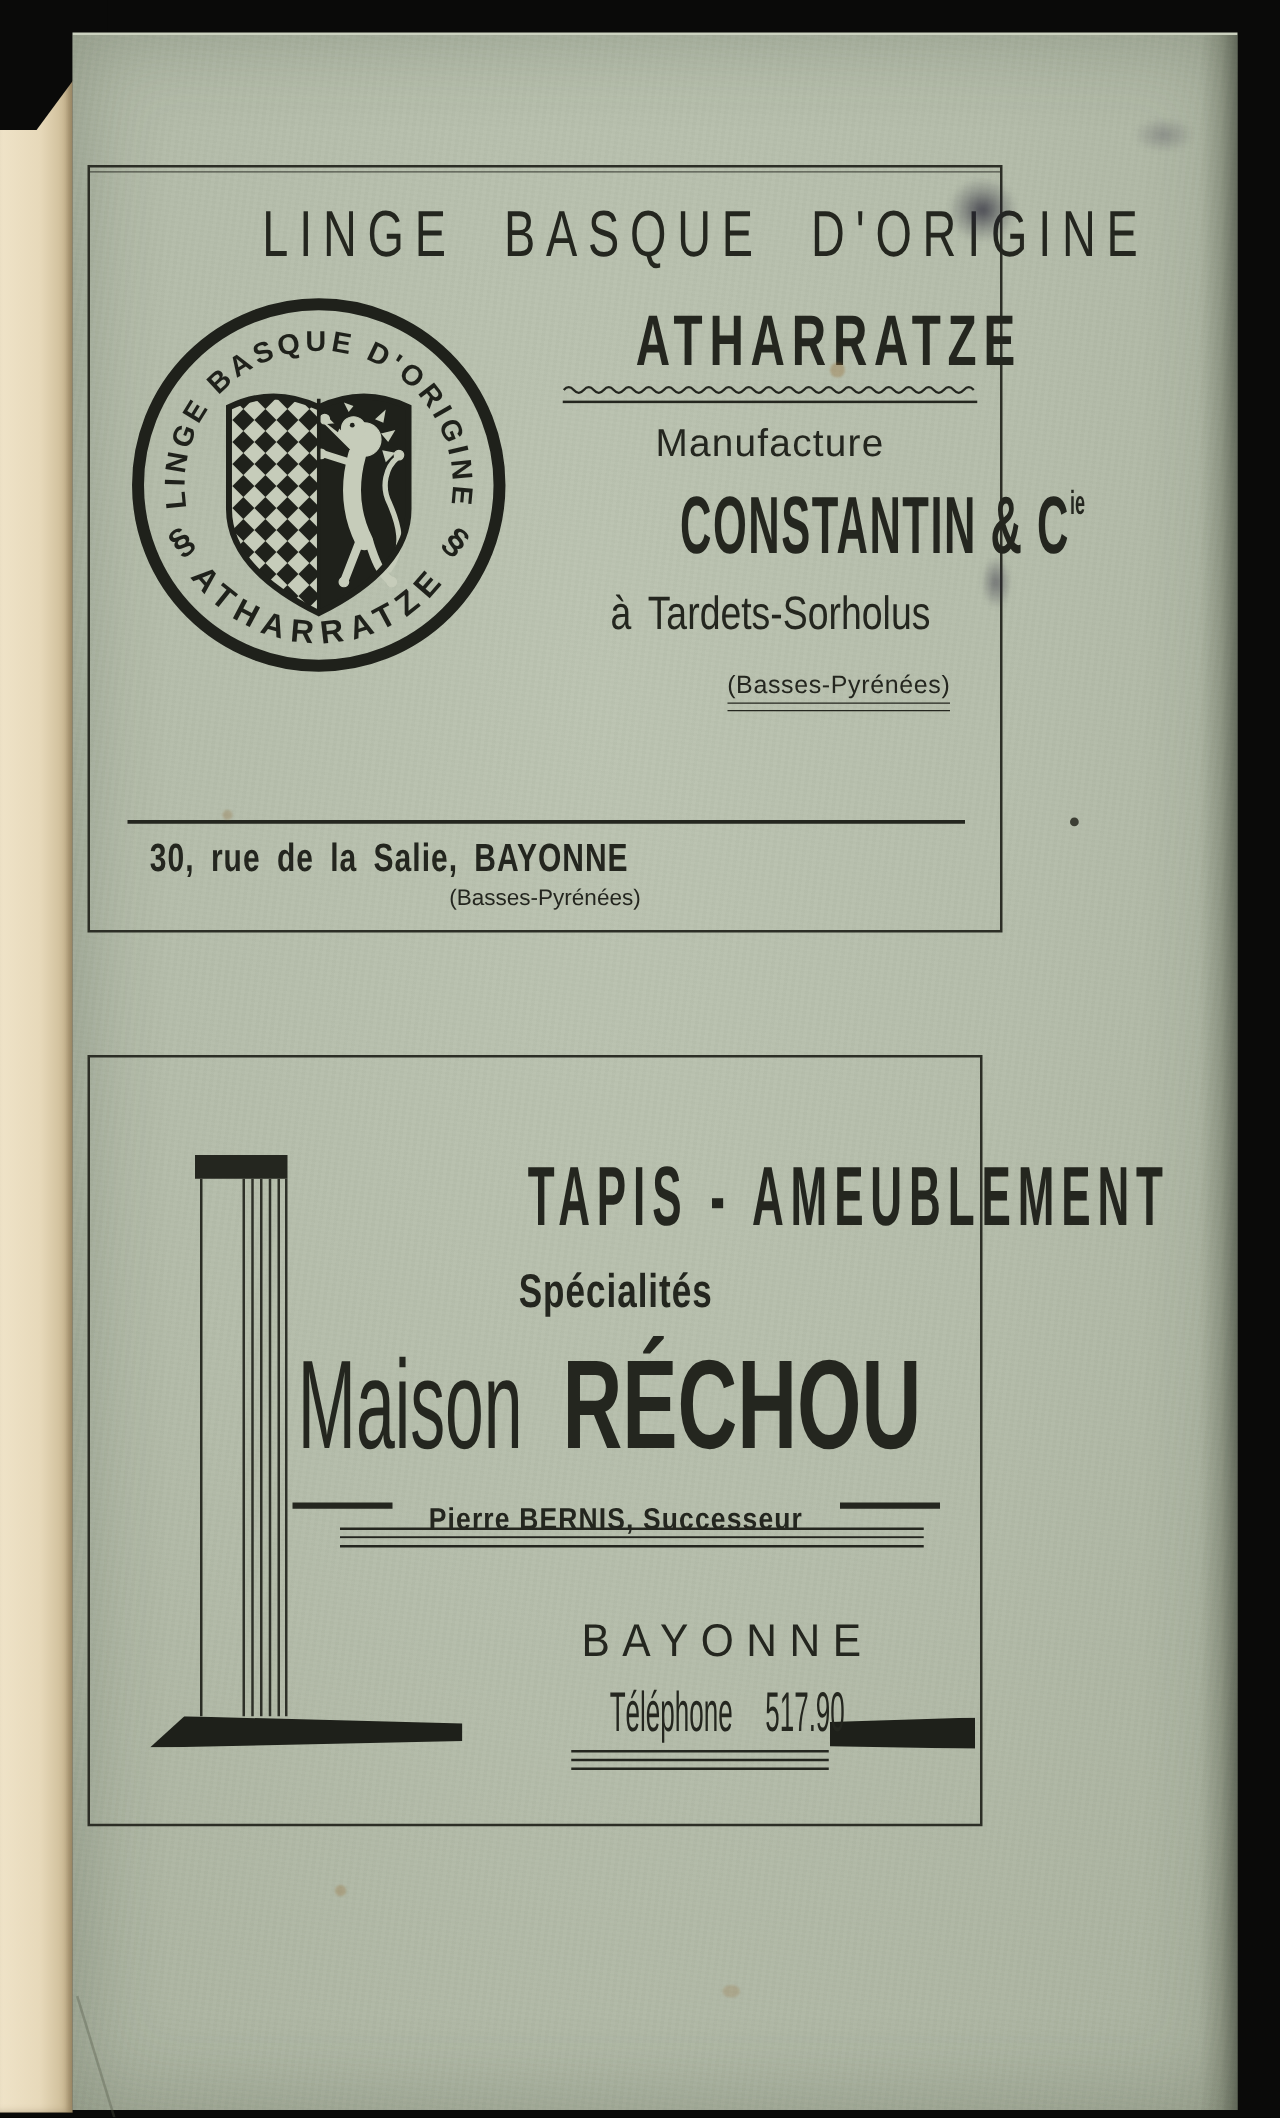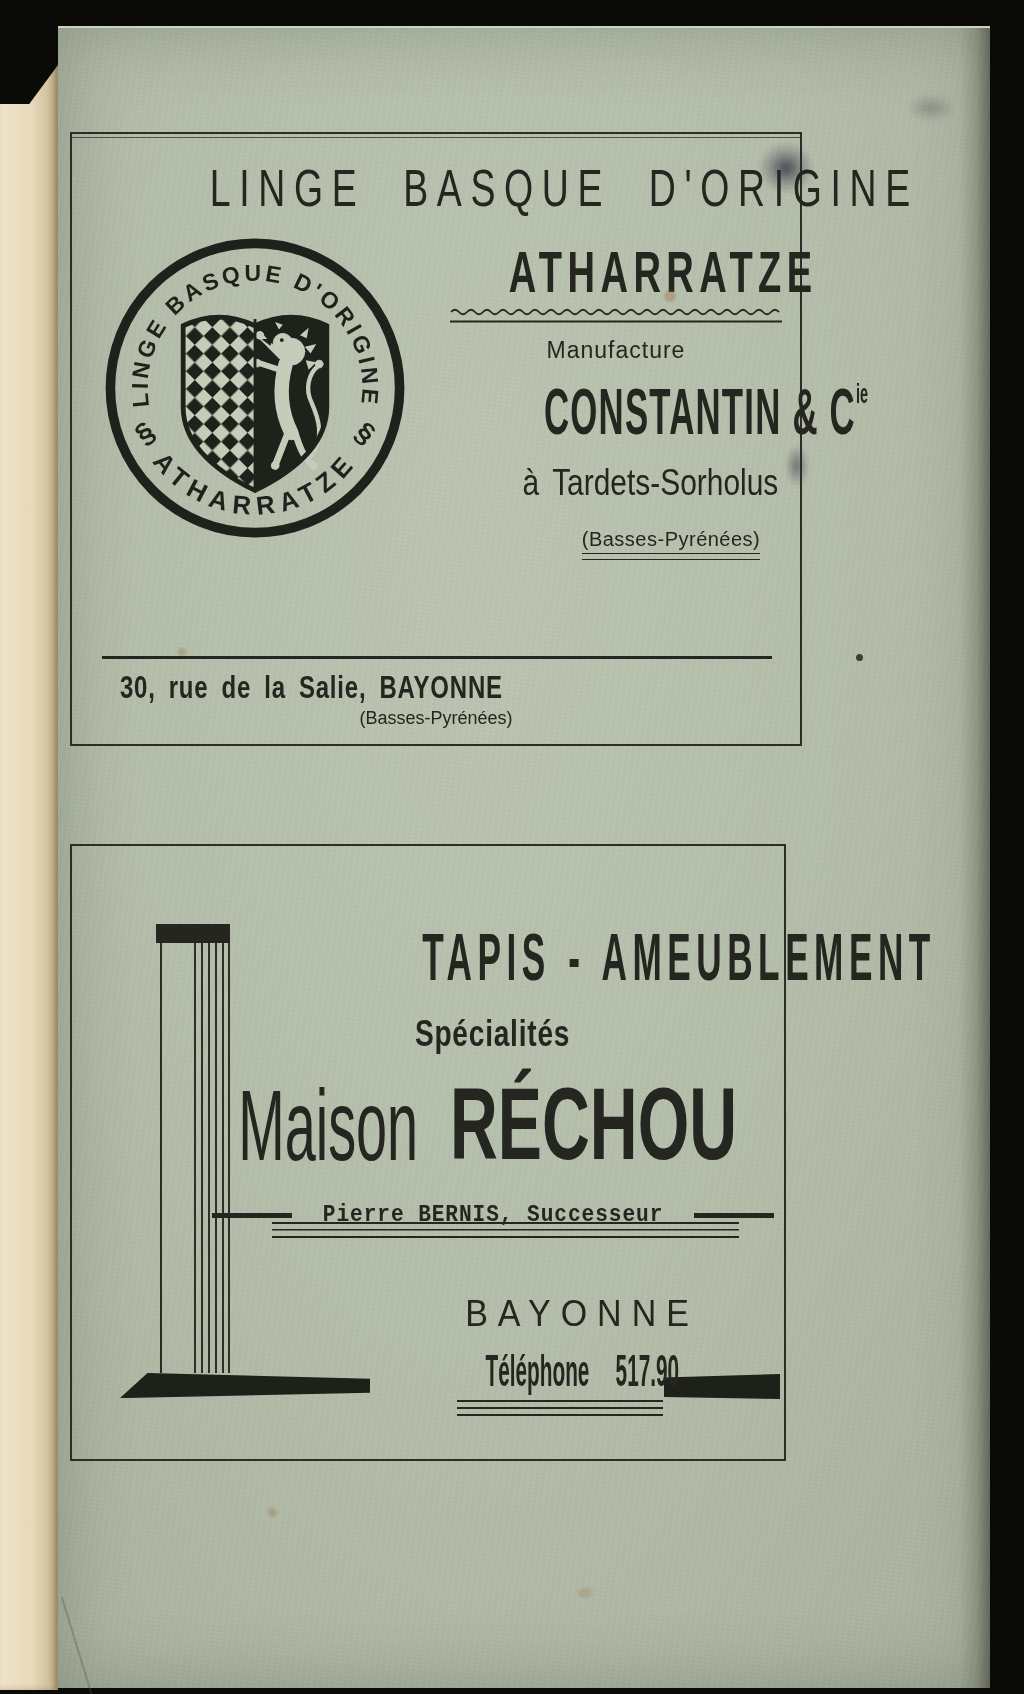--- a/index.html
+++ b/index.html
@@ -27,24 +27,24 @@
   .frame2{left:12px;top:816px;width:712px;height:613px;}
   .sq{display:inline-block;transform:scale(var(--sx,1),var(--sy,1));transform-origin:var(--to,center);white-space:nowrap;}
 
   
   .ad1-header{position:absolute;left:0;right:0;top:24px;text-align:center;
     font-size:52px;font-weight:400;letter-spacing:12px;word-spacing:26px;}
   .seal{position:absolute;left:25px;top:96px;width:316px;height:316px;}
   .col-r{position:absolute;left:364px;top:106px;width:360px;text-align:center;}
   .brand{font-size:56px;font-weight:700;letter-spacing:8px;}
   .wavy{display:block;margin:2px auto 0;width:332px;height:18px;}
-  .manufacture{margin-top:12px;font-size:23px;letter-spacing:1px;}
+  .manufacture{margin-top:12px;font-size:31px;letter-spacing:1px;}
   .company{margin-top:14px;font-size:58px;font-weight:700;letter-spacing:2px;}
   .company sup{font-size:24px;vertical-align:28px;letter-spacing:0;}
-  .place{margin-top:18px;font-size:34px;word-spacing:6px;text-align:right;}
+  .place{margin-top:18px;font-size:34px;word-spacing:6px;}
   .dept-wrap{margin-top:26px;margin-left:110px;display:inline-block;padding:0 5px;}
   .dept-txt{font-size:20px;letter-spacing:.5px;}
   .dbl-rule{height:5px;margin-top:2px;border-top:1.5px solid #24261f;border-bottom:1.5px solid #24261f;}
   .vente-row{position:absolute;left:24px;right:24px;top:452px;display:flex;justify-content:center;align-items:baseline;gap:18px;}
   .vente-pre{font-size:40px;font-weight:700;}
   .vente-name{font-size:40px;font-weight:400;letter-spacing:2px;}
   .vente-rule{position:absolute;left:30px;right:28px;top:522px;height:2.5px;background:#24261f;}
   .addr1{position:absolute;left:0;right:0;top:536px;font-size:30px;font-weight:700;word-spacing:7px;letter-spacing:1px;}
   .dept2{position:absolute;left:0;right:0;top:574px;text-align:center;font-size:18px;}
 
@@ -56,32 +56,32 @@
     clip-path:polygon(0 100%,11% 4%,100% 26%,100% 80%,3% 100%);}
   .bar2{position:absolute;left:592px;top:528px;width:116px;height:25px;background:#1e201a;
     clip-path:polygon(0 14%,100% 0,100% 100%,0 92%);}
   .ad2-title{position:absolute;left:140px;right:10px;top:74px;text-align:left;
     font-size:64px;font-weight:700;letter-spacing:10px;word-spacing:4px;}
   .ad2-sub{position:absolute;left:140px;right:10px;top:166px;text-align:center;
     font-size:36px;font-weight:700;letter-spacing:1px;text-decoration:underline;}
   .brand-row{position:absolute;left:120px;right:0;top:226px;display:flex;justify-content:center;align-items:baseline;gap:32px;}
   .brand-pre{font-size:90px;font-weight:400;}
   .brand-name{font-size:92px;font-weight:700;}
-  .bernis-row{position:absolute;left:130px;right:0;top:356px;display:flex;justify-content:center;align-items:center;gap:16px;font-family:Liberation Mono, monospace;}
+  .bernis-row{position:absolute;left:130px;right:0;top:356px;display:flex;justify-content:center;gap:16px;}
   .dash{width:80px;height:5px;background:#24261f;}
   .bernis{font-size:23px;font-weight:700;letter-spacing:1px;}
   .triple-rule{position:absolute;left:200px;top:376px;width:467px;height:12px;
     border-top:2px solid #24261f;border-bottom:2px solid #24261f;
     background:linear-gradient(#24261f,#24261f) center / 100% 1.5px no-repeat;}
   .addr2{position:absolute;left:300px;width:420px;top:416px;text-align:center;
     font-family:"Liberation Serif",serif;font-size:20px;font-weight:700;word-spacing:7px;}
   .city{position:absolute;left:300px;width:420px;top:448px;text-align:center;
     font-size:34px;font-weight:400;letter-spacing:10px;}
   .phone-row{position:absolute;left:300px;width:420px;top:502px;text-align:center;
-    font-size:40px;font-weight:700;word-spacing:14px;}
+    font-size:40px;font-weight:400;word-spacing:14px;}
   .phone-rule{position:absolute;left:385px;top:554px;width:206px;height:12px;
     border-top:2px solid #24261f;border-bottom:2px solid #24261f;
     background:linear-gradient(#24261f,#24261f) center / 100% 2px no-repeat;}
 
   
   .smudge{position:absolute;border-radius:50%;filter:blur(2px);}
   .sm1{left:700px;top:114px;width:56px;height:52px;
     background:radial-gradient(closest-side,rgba(40,38,55,.75),rgba(40,38,55,.25) 60%,transparent);}
   .sm2{left:722px;top:408px;width:34px;height:60px;
     background:radial-gradient(closest-side,rgba(45,42,60,.5),transparent 70%);}

